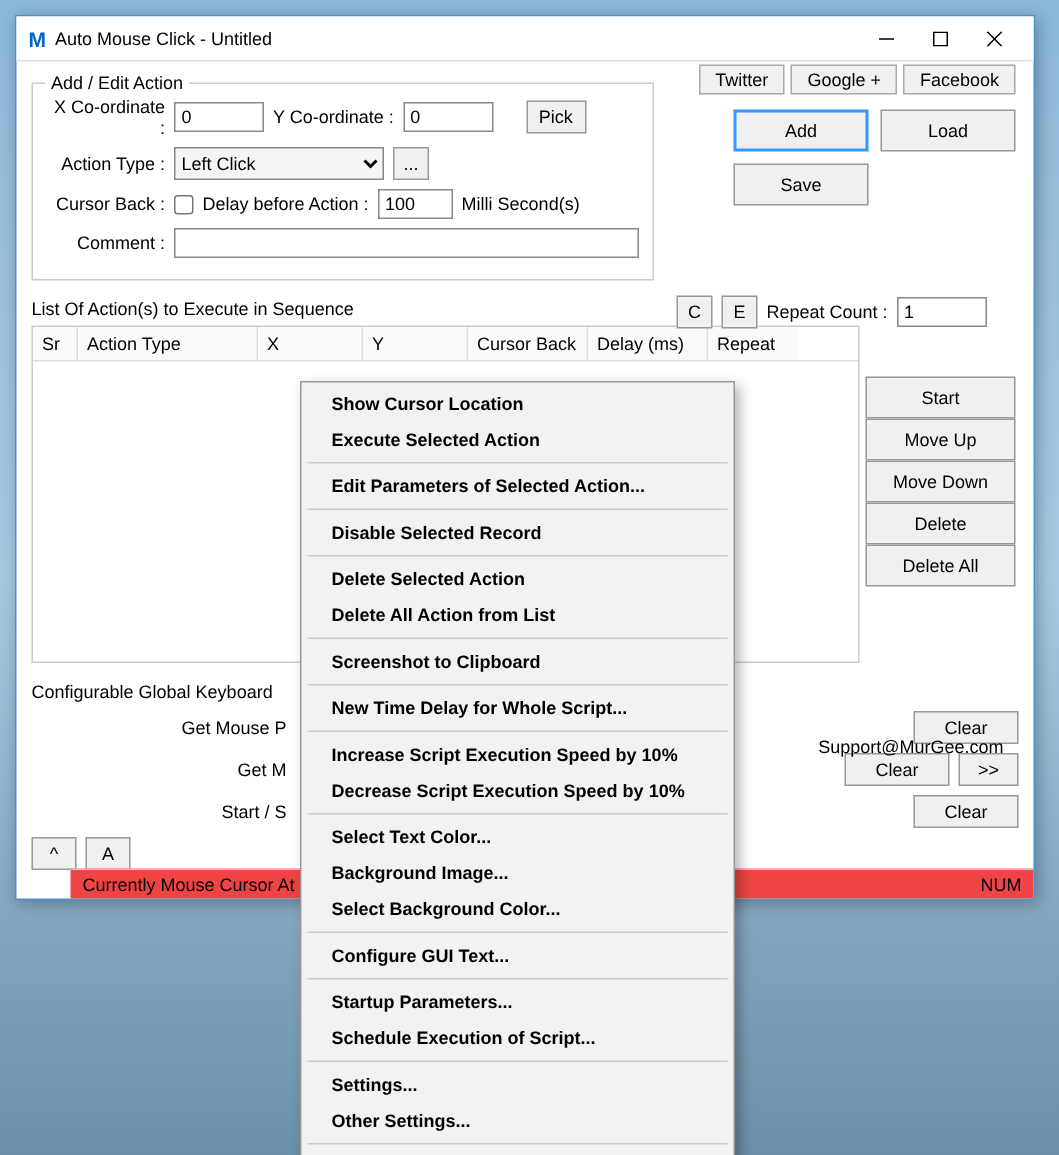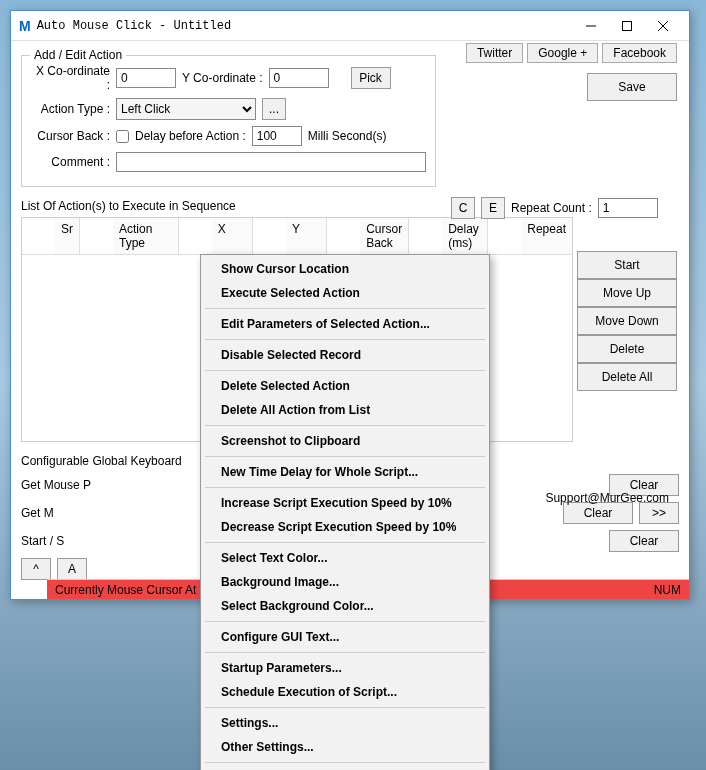--- a/index.html
+++ b/index.html
@@ -1,45 +1,45 @@
 <!DOCTYPE html>
 <html><head>
 <meta charset="utf-8">
 <style>
 * { box-sizing: border-box; font-family: "Segoe UI", Tahoma, sans-serif; font-size: 12px; }
 body { margin: 0; background: linear-gradient(to bottom, #8bb8d8 0%, #a8c9e0 50%, #6b8fa8 100%); width: 706px; height: 770px; overflow: hidden; position: relative; }
 .window { position: absolute; top: 10px; left: 10px; width: 680px; height: 590px; background: #fff; border: 1px solid #4a90d0; box-shadow: 2px 2px 10px rgba(0,0,0,0.3); }
 .titlebar { height: 30px; background: #fff; display: flex; align-items: center; padding: 0 8px; border-bottom: 1px solid #e0e0e0; }
 .titlebar .icon { color: #0066cc; font-weight: bold; font-size: 14px; margin-right: 6px; }
-.titlebar .title { flex: 1; font-family: Liberation Mono, monospace; }
+.titlebar .title { flex: 1; }
 .titlebar .sysbtn { width: 36px; height: 28px; display: flex; align-items: center; justify-content: center; cursor: pointer; }
 .content { padding: 6px 10px; position: relative; }
 .toplinks { position: absolute; top: 2px; right: 12px; display: flex; gap: 4px; }
 .toplinks .link { border: 1px solid #aaa; background: #f0f0f0; padding: 2px 10px; cursor: pointer; }
 .fieldset { border: 1px solid #ccc; padding: 8px; margin-top: 8px; position: relative; }
 .fieldset .legend { position: absolute; top: -8px; left: 8px; background: #fff; padding: 0 4px; }
 .row { display: flex; align-items: center; margin-bottom: 6px; gap: 6px; }
 .lbl { text-align: right; }
 input[type=text].field { border: 1px solid #888; padding: 2px 4px; height: 20px; }
 select.field { border: 1px solid #888; height: 22px; background: #f5f5f5; }
 .btn { border: 1px solid #999; background: #f0f0f0; padding: 2px 6px; cursor: pointer; display: inline-flex; align-items: center; justify-content: center; height: 22px; }
 .bigbtn { border: 1px solid #999; background: #f0f0f0; width: 90px; height: 28px; display: flex; align-items: center; justify-content: center; cursor: pointer; }
 .bigbtn.primary { border: 2px solid #3399ff; }
 .rightcol { position: absolute; top: 32px; right: 12px; display: flex; flex-direction: column; gap: 8px; }
 .pair { display: flex; gap: 8px; }
 .listlabel { margin-top: 12px; }
 .table { border: 1px solid #ccc; margin-top: 4px; width: 552px; height: 225px; background: #fff; }
 .thead { display: flex; background: #fff; border-bottom: 1px solid #ddd; }
-.th { border-right: 1px solid #ddd; padding: 4px 6px; background: #fafafa; margin-left: 33px; }
+.th { border-right: 1px solid #ddd; padding: 4px 6px; background: #fafafa; }
 .sidebtns { position: absolute; top: 210px; right: 12px; display: flex; flex-direction: column; gap: 0; }
 .sidebtns .bigbtn { width: 100px; }
 .support { position: absolute; top: 450px; right: 20px; }
 .configlabel { margin-top: 12px; }
 .cfgrow { display: flex; align-items: center; margin-top: 6px; gap: 6px; }
-.cfglbl { width: 170px; }
+.cfglbl { width: 170px; text-align: right; }
 .small { width: 30px; height:22px;}
 .statusbar { position: absolute; bottom: 0; left: 0; right: 0; height: 20px; border-top: 1px solid #ccc; display: flex; align-items: center; padding: 0 8px; background: #ef4444; margin-left: 36px; }
 .statusbar .fill { flex: 1; }
 .contextmenu { position: absolute; top: 254px; left: 200px; width: 290px; background: #f2f2f2; border: 1px solid #999; box-shadow: 3px 3px 8px rgba(0,0,0,0.3); padding: 2px 0; z-index: 100; }
 .contextmenu .item { padding: 5px 20px; cursor: pointer; font-weight: bold; }
 .contextmenu .item.bold { font-weight: bold; }
 .contextmenu .sep { height: 1px; background: #ccc; margin: 3px 4px; }
 input[type=checkbox] { margin:0; }
 </style>
 </head>
@@ -69,20 +69,24 @@
 
   <div class="content">
     <div class="toplinks">
       <div class="link">Twitter</div>
       <div class="link">Google +</div>
       <div class="link">Facebook</div>
     </div>
 
     <div class="rightcol">
       <div class="pair">
+        <div class="bigbtn primary">Add</div>
+        <div class="bigbtn">Load</div>
+      </div>
+      <div class="pair">
         <div class="bigbtn">Save</div>
       </div>
     </div>
 
     <div class="fieldset" style="width:415px;">
       <div class="legend">Add / Edit Action</div>
       <div class="row">
         <span class="lbl" style="width:80px">X Co-ordinate :</span>
         <input type="text" class="field" style="width: 60px;" value="0">
         <span class="lbl">Y Co-ordinate :</span>

